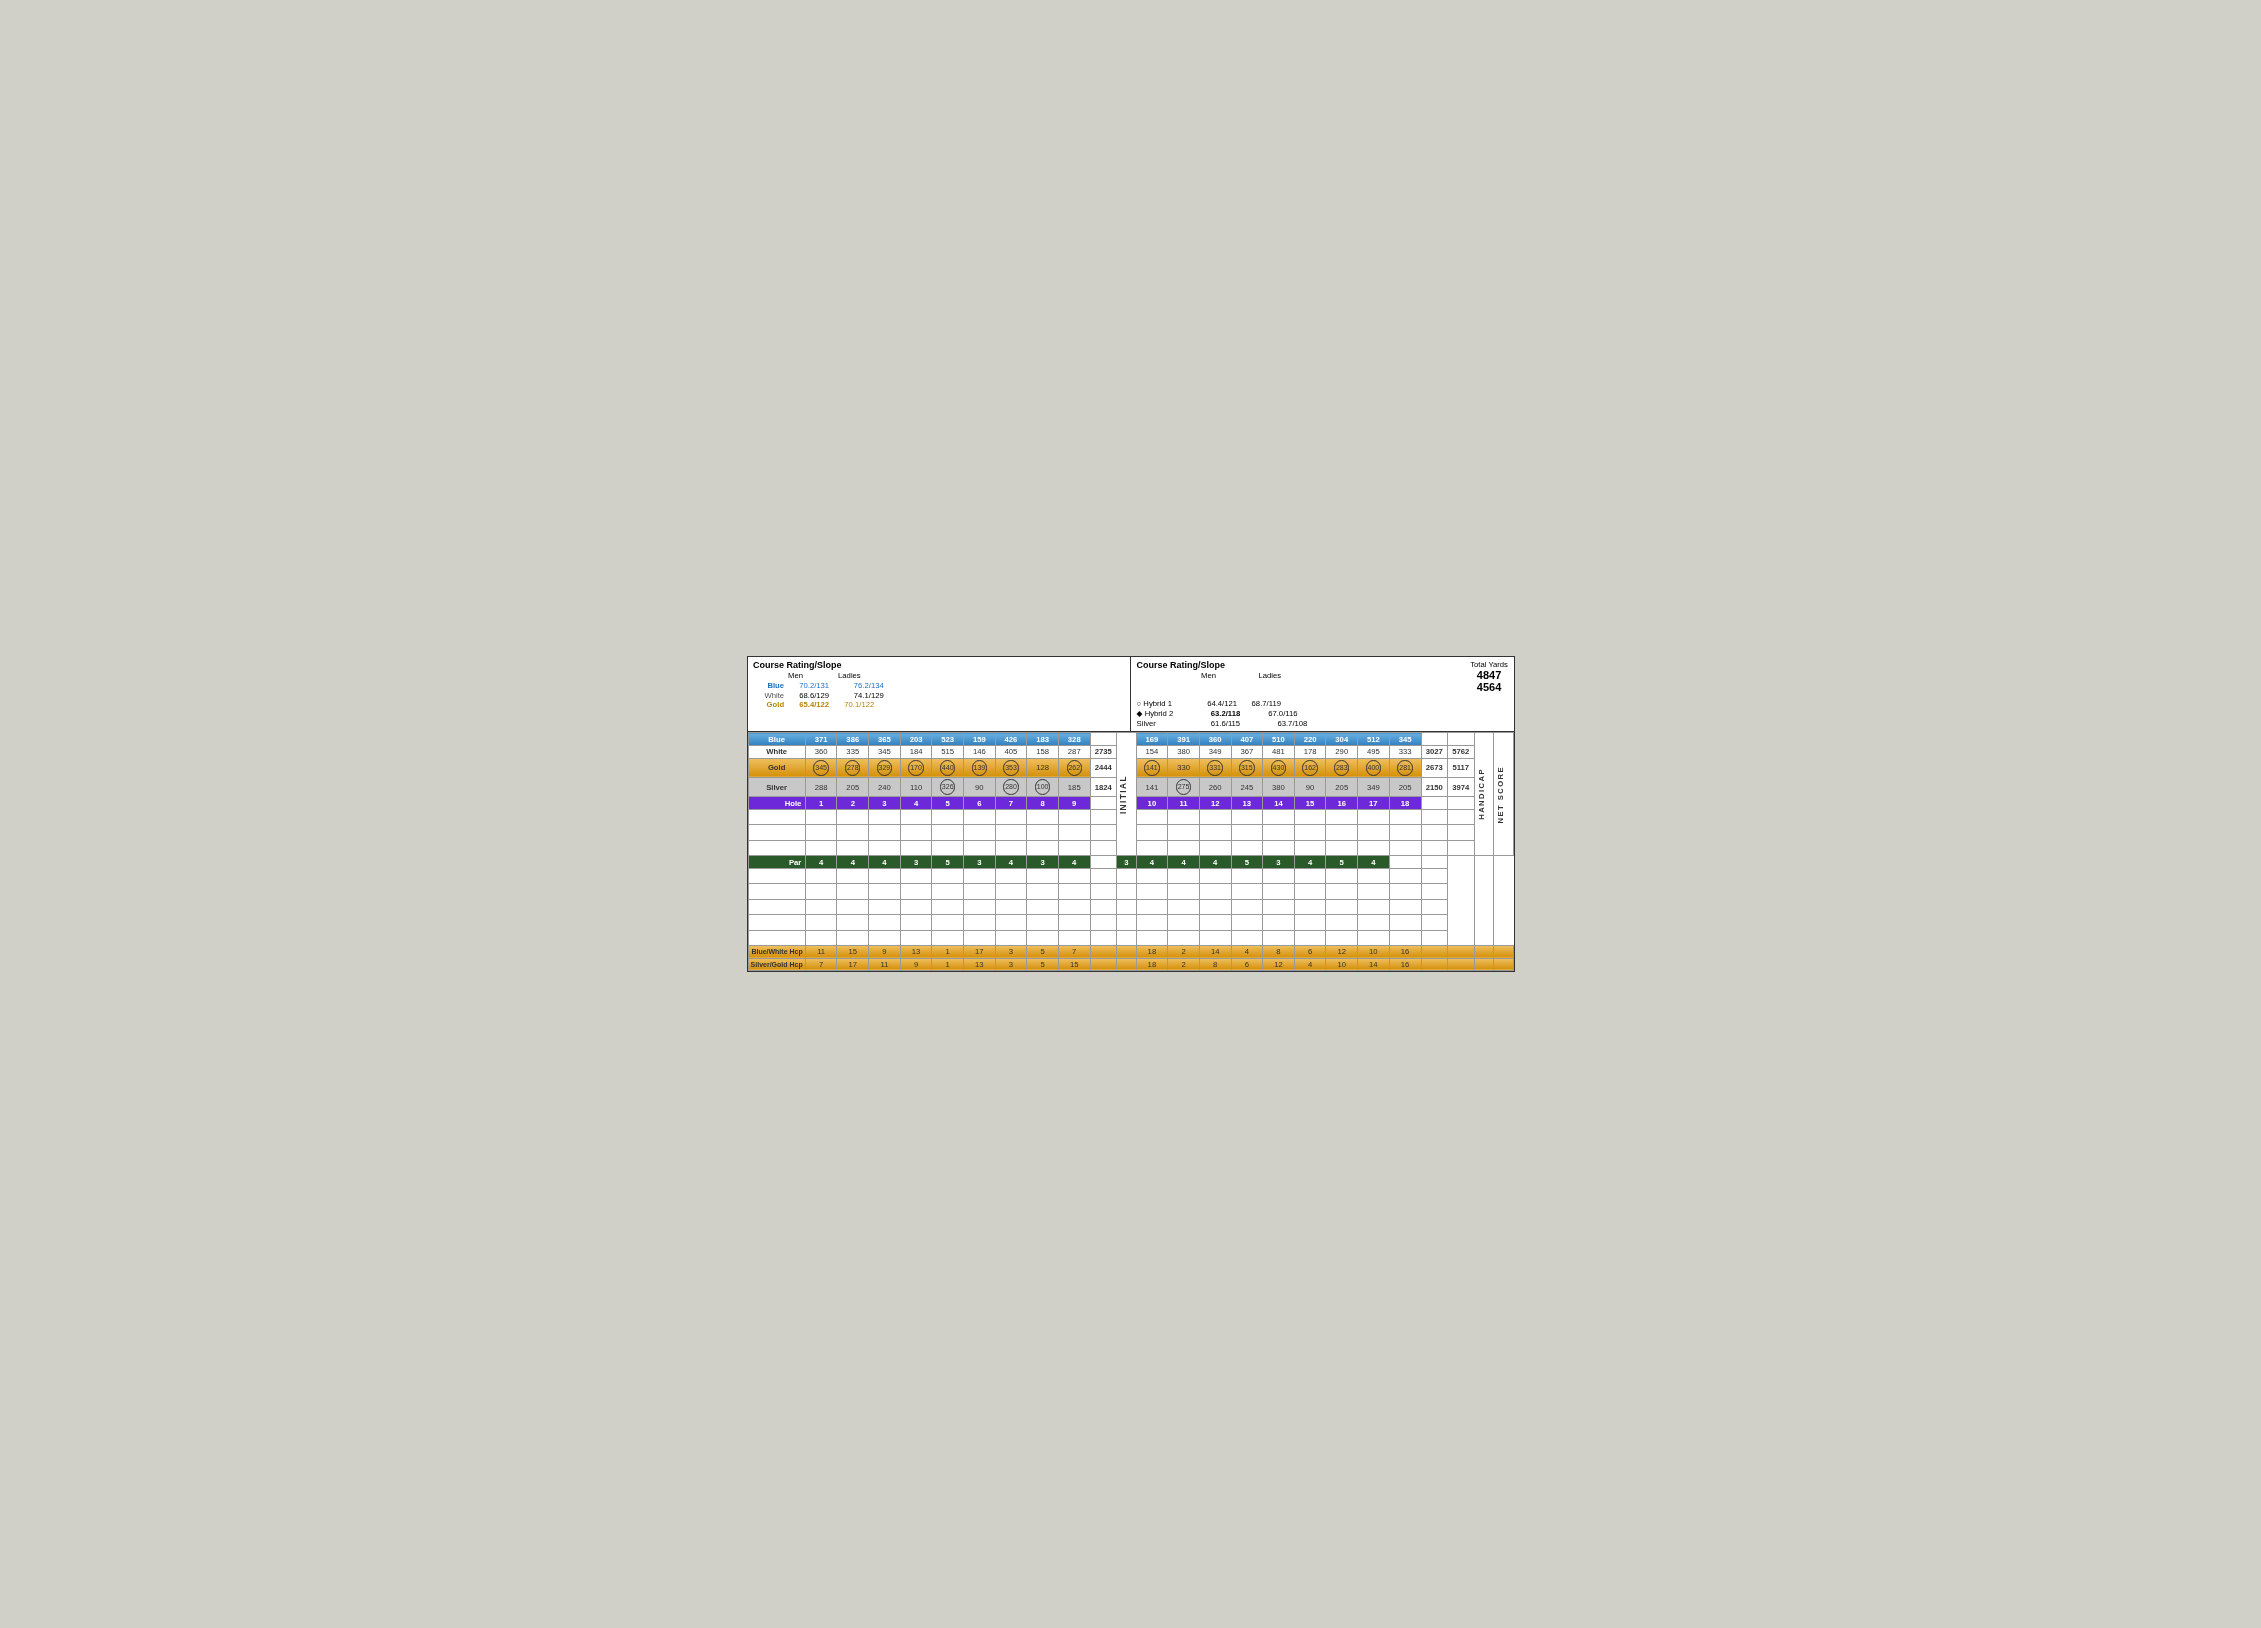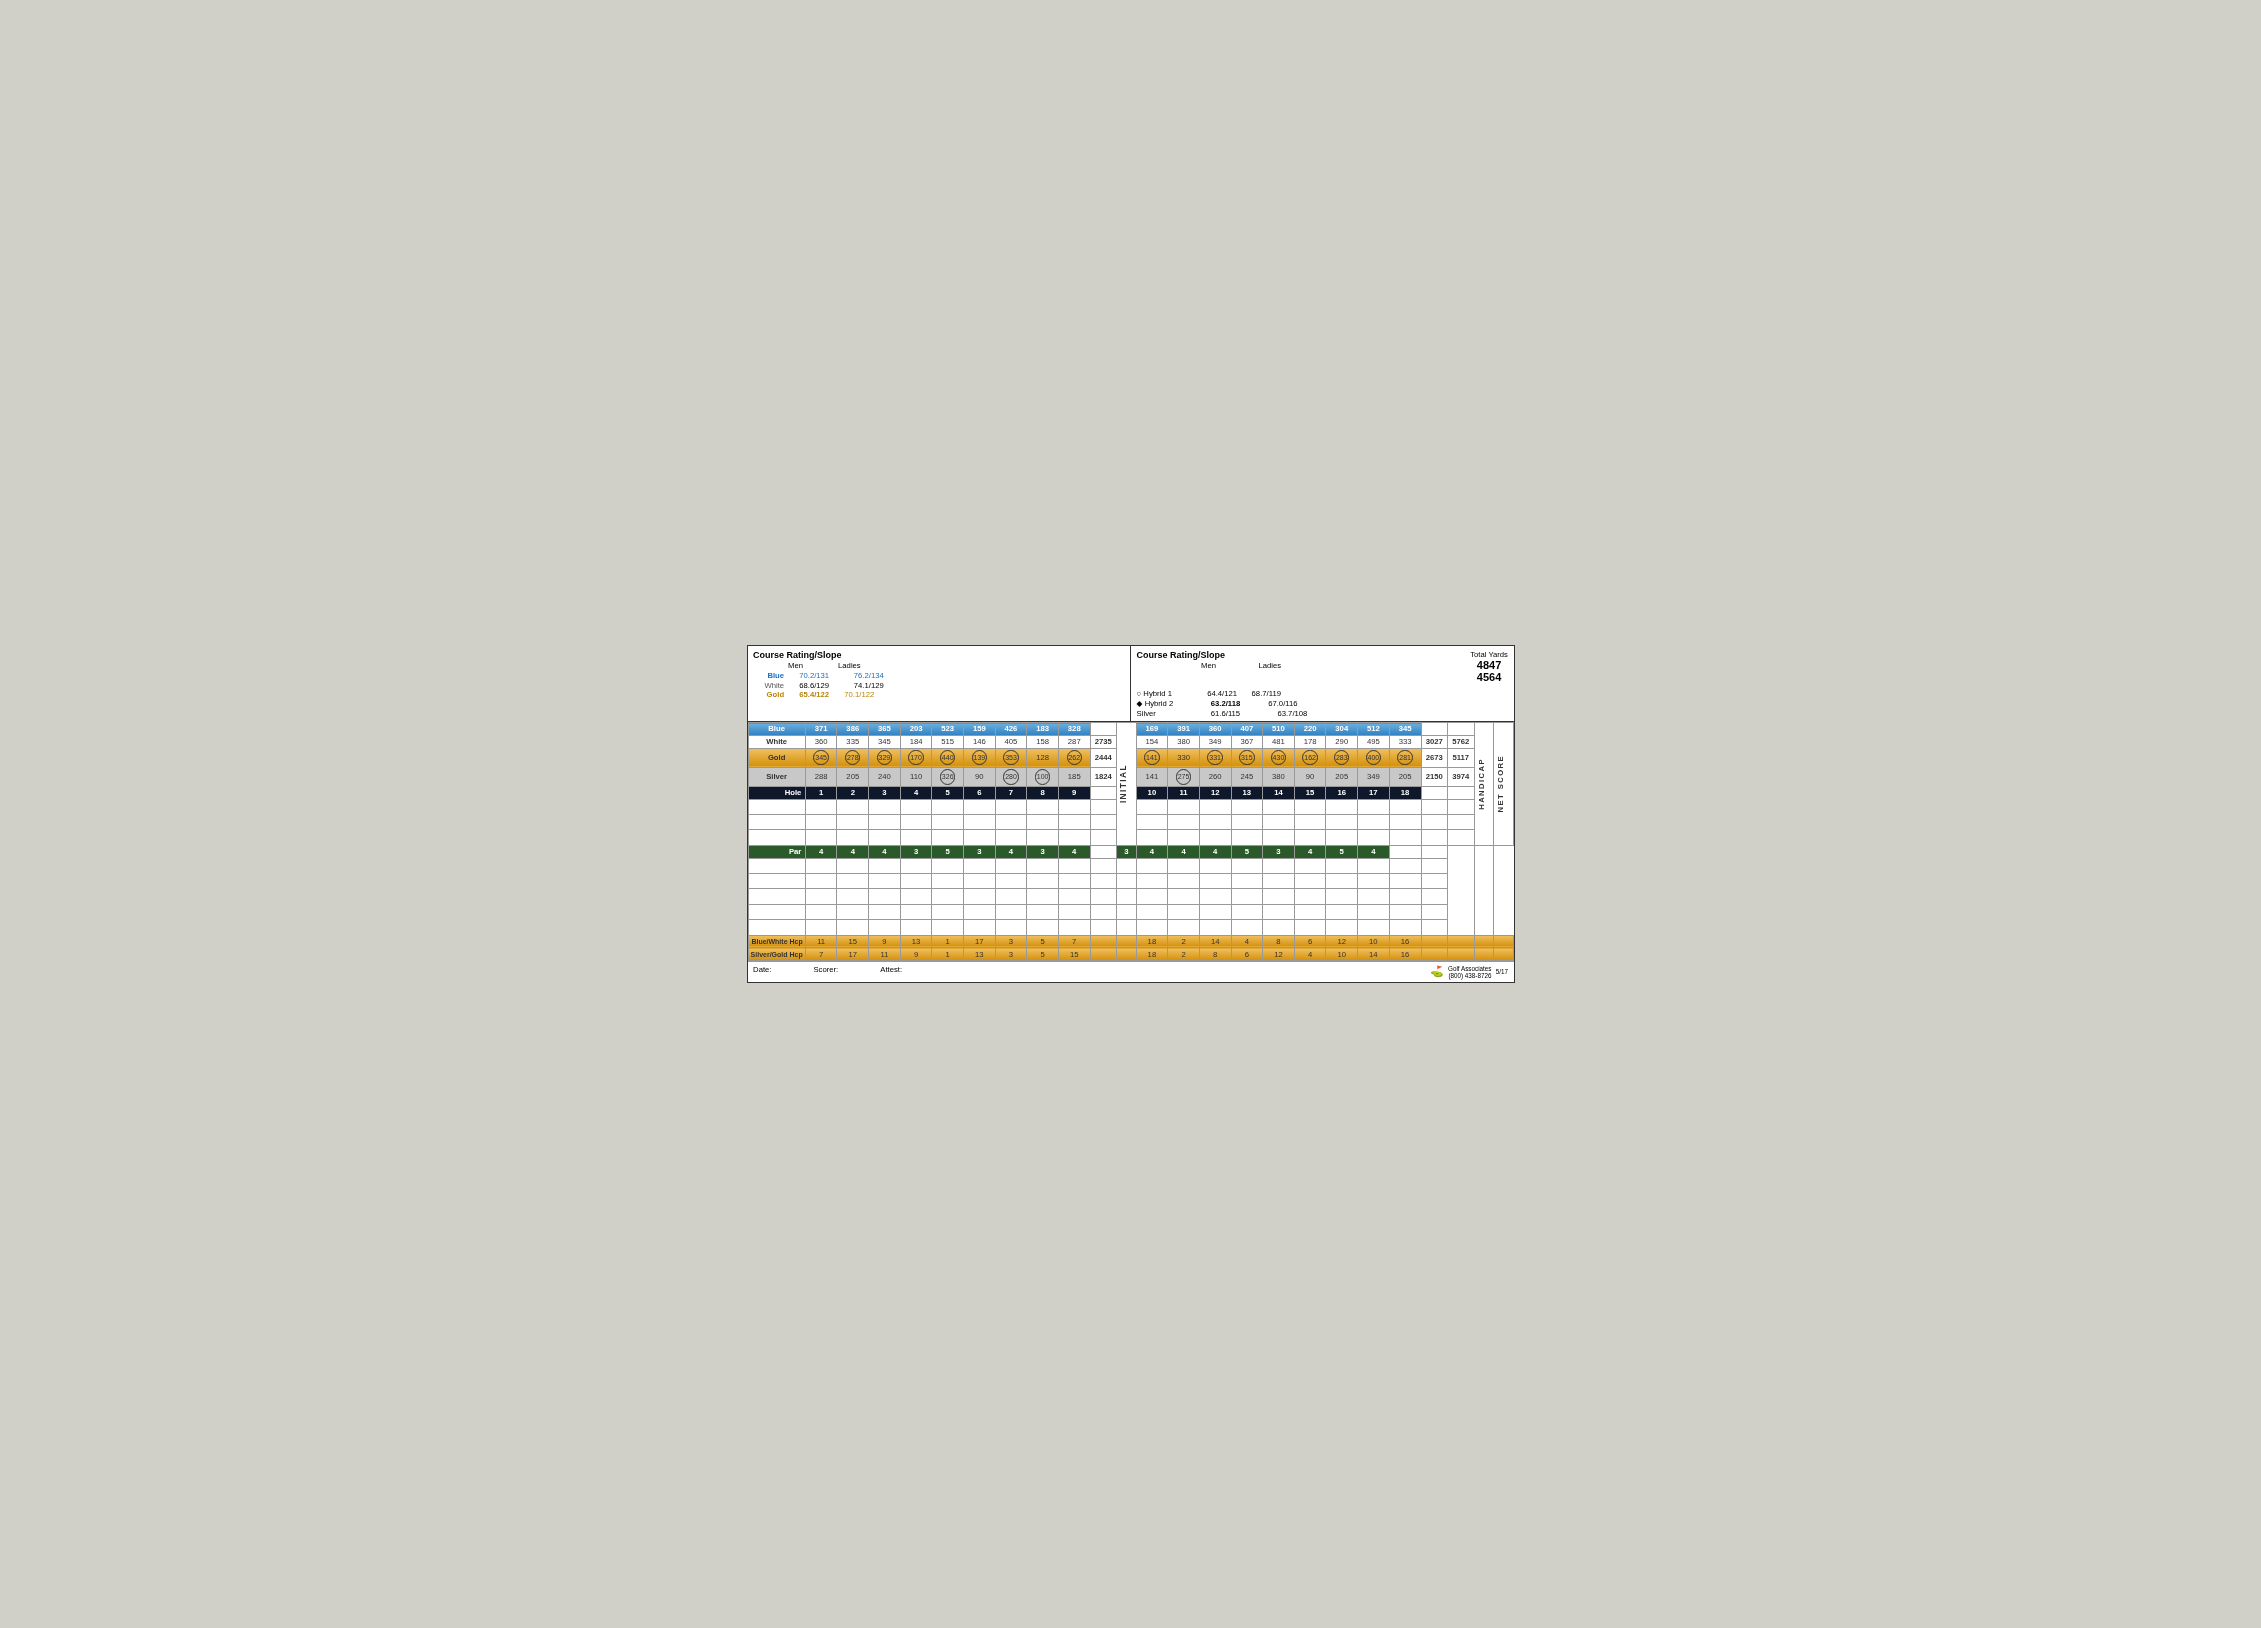--- a/index.html
+++ b/index.html
@@ -42,21 +42,21 @@
     }
     .row-gold {
       background: linear-gradient(to bottom, #f0c060, #d4900a);
       color: #333;
     }
     .row-silver {
       background: #c8c8c8;
       color: #333;
     }
     .row-hole {
-      background: #0f172a;
+      background: #6d28d9;
       color: white;
       font-weight: bold;
       font-size: 8.4px;
     }
     .row-par {
       background: #2a5a2a;
       color: white;
       font-weight: bold;
       font-size: 8.4px;
     }
@@ -622,27 +622,14 @@
       <td class="row-sghcp">14</td>
       <td class="row-sghcp">16</td>
       <td class="row-sghcp"></td>
       <td class="row-sghcp"></td>
       <td class="row-sghcp"></td>
       <td class="row-sghcp"></td>
     </tr>
   </tbody>
     </table>
 
-  <div class="footer">
-    <span>Date:</span>
-    <span style="margin-left:42px;">Scorer:</span>
-    <span style="margin-left:42px;">Attest:</span>
-    <span style="margin-left:auto; display:flex; align-items:center; gap:4.2px;">
-      <span style="font-size:11px;">⛳</span>
-      <span style="font-size:6.3px; text-align:right;">
-        <span>Golf Associates</span><br>
-        <span>(800) 438-8726</span>
-      </span>
-      <span style="font-size:6.3px;">5/17</span>
-    </span>
-  </div>
 </div>
 
 
 </body></html>

